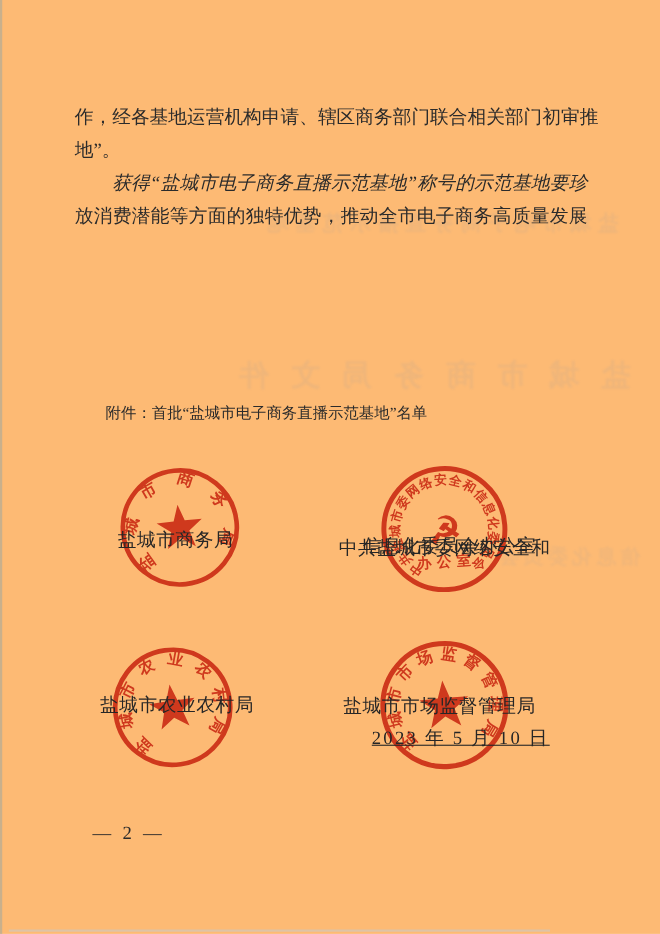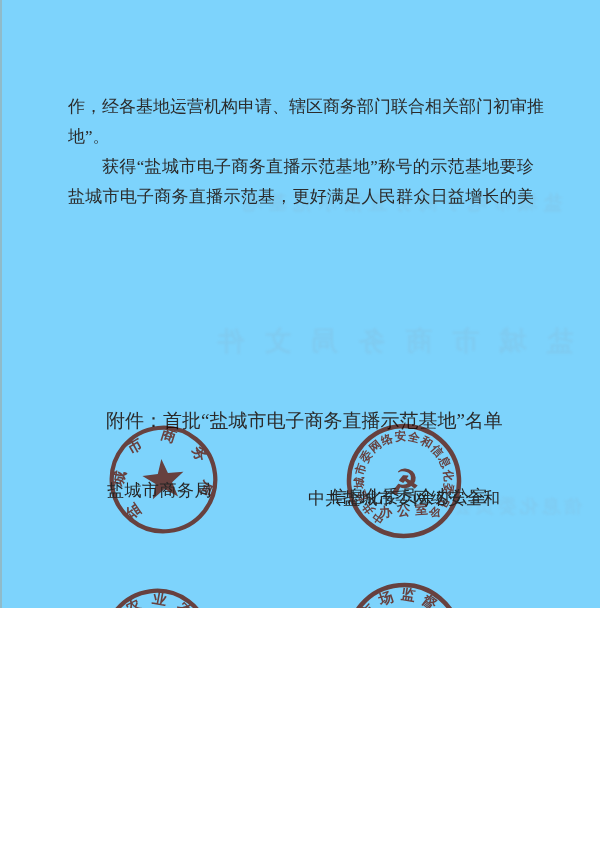--- a/index.html
+++ b/index.html
@@ -3,43 +3,43 @@
 <meta charset="utf-8">
 <style>
   html,body{margin:0;padding:0;}
   body{
     width:600px;height:849px;
     background:#ffffff;
     font-family:"Liberation Serif","DejaVu Serif",serif;
     overflow:hidden;
   }
   .page{
-    position:relative;width:600px;height:608px;
-    background:#7dd3fc;
+    position:relative;width:600px;height:849px;
+    background:#fdba74;
     overflow:hidden;
   }
   
   .edge-left{position:absolute;left:0;top:0;width:2px;height:849px;background:#9fa8a0;opacity:.55;}
   .edge-bottom{position:absolute;left:8px;top:845px;width:492px;height:2px;background:#c9c9c9;opacity:.6;}
 
   
   .bodytext{
     position:absolute;left:68px;top:92px;width:466px;
     color:#2b2b2b;font-size:17px;line-height:30px;
     letter-spacing:0;
   }
   .line{height:30px;white-space:nowrap;overflow:visible;
     text-align:justify;text-align-last:justify;}
   .line.short{text-align-last:left;}
-  .line.indent{text-indent:2em;}
+  .line.indent{text-indent:2em;font-style:italic;}
 
   .attachment{
     position:absolute;left:68px;top:362px;width:466px;
-    color:#2b2b2b;font-size:19px;line-height:30px;
-    text-indent:2em;white-space:nowrap;margin-top:44px;
+    color:#2b2b2b;font-size:14px;line-height:30px;
+    text-indent:2em;white-space:nowrap;
   }
 
   
   .ghost{
     position:absolute;color:#8d95a2;font-weight:bold;
     transform:scaleX(-1);filter:blur(1px);
     white-space:nowrap;pointer-events:none;
   }
   .ghost1{left:282px;top:190px;width:280px;font-size:19px;opacity:.13;letter-spacing:6px;}
   .ghost2{left:228px;top:323px;width:345px;font-size:27px;opacity:.12;letter-spacing:20px;}
@@ -79,21 +79,21 @@
   <div class="edge-bottom"></div>
 
   <div class="ghost ghost1">盐城市电子商务直播示范基地</div>
   <div class="ghost ghost2">盐城市商务局文件</div>
   <div class="ghost ghost3">信息化委员会</div>
 
   <div class="bodytext">
     <div class="line">作，经各基地运营机构申请、辖区商务部门联合相关部门初审推</div>
     <div class="line short">地”。</div>
     <div class="line indent">获得“盐城市电子商务直播示范基地”称号的示范基地要珍</div>
-    <div class="line">盐城市电子商务直播示范基，更好满足人民群众日益增长的美</div>
+    <div class="line">放消费潜能等方面的独特优势，推动全市电子商务高质量发展</div>
   </div>
 
   <div class="attachment">附件：首批“盐城市电子商务直播示范基地”名单</div>
 
   <div class="seal seal-1">
     <svg width="113" height="113" viewBox="0 0 120 120">
       <g transform="rotate(-6 60 60)" fill="#cc3a2a" stroke="none">
         <circle cx="60" cy="60" r="55" fill="none" stroke="#cc3a2a" stroke-width="4.5"></circle>
         <path d="M60,38 L65.4,53.6 L81.9,53.9 L68.8,63.8 L73.5,79.6 L60,70.2 L46.5,79.6 L51.2,63.8 L38.1,53.9 L54.6,53.6 Z"></path>
         <defs>

